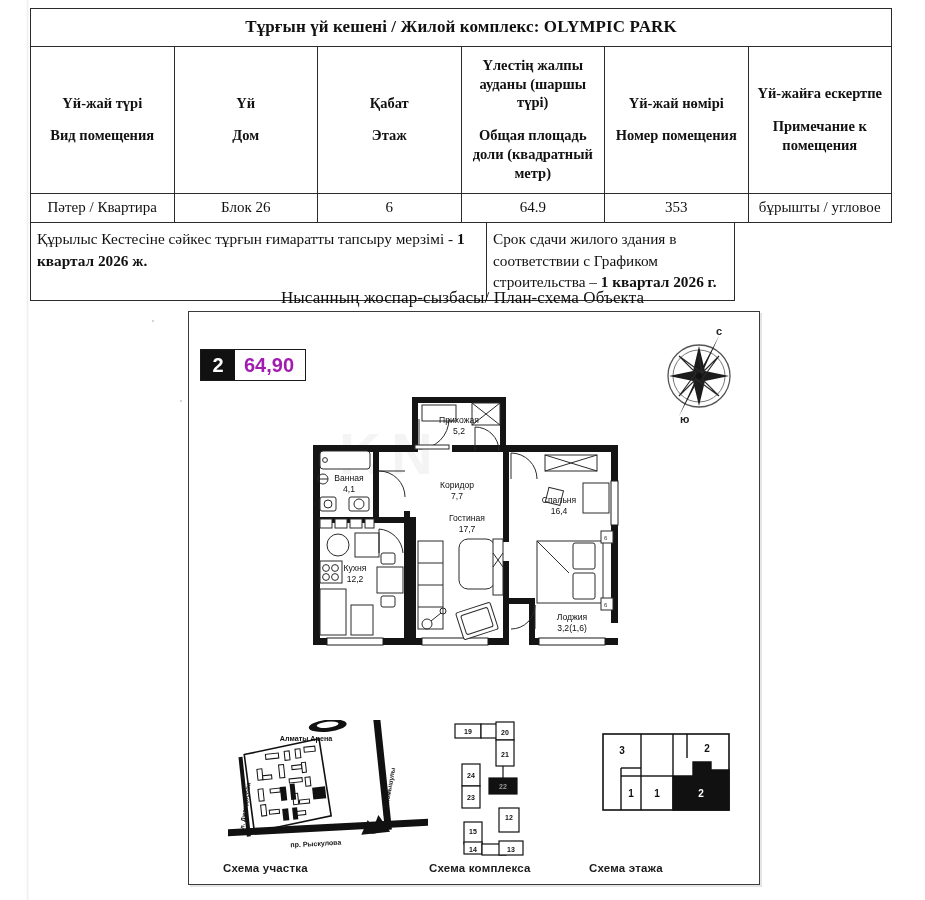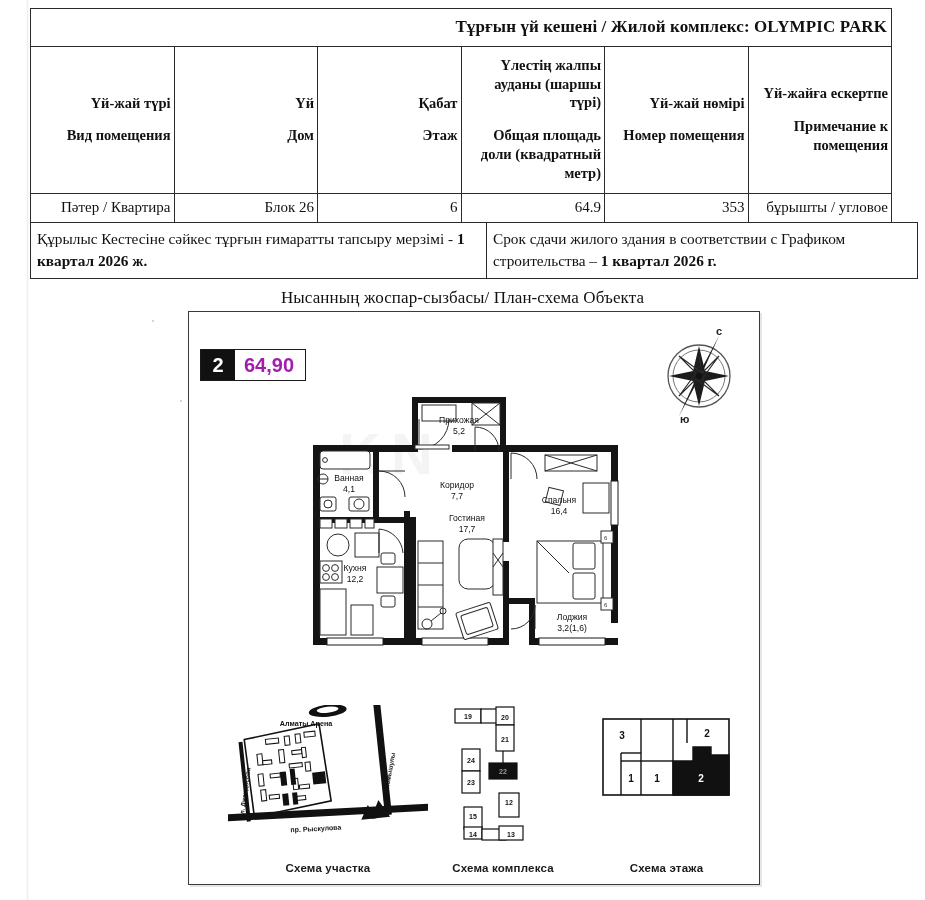--- a/index.html
+++ b/index.html
@@ -34,21 +34,21 @@
   
   .info-table {
     position: absolute;
     left: 30px; top: 8px;
     width: 862px;
     border-collapse: collapse;
     table-layout: fixed;
   }
   .info-table td, .info-table th {
     border: 1.6px solid #2b2b2b;
-    text-align: right;
+    text-align: center;
     vertical-align: middle;
     padding: 3px 4px;
     font-size: 15.5px;
     line-height: 1.28;
   }
   .info-table .title-cell {
     font-weight: bold;
     font-size: 17px;
     padding: 7px 4px 8px;
     letter-spacing: .1px;
@@ -64,21 +64,21 @@
   .info-table .val {
     font-size: 15px;
     padding: 4px 3px 5px;
     font-weight: normal;
   }
 
   
   .deadline-table {
     position: absolute;
     left: 30px; top: 222px;
-    width: 888px;
+    width: 705px;
     border-collapse: collapse;
     table-layout: fixed;
   }
   .deadline-table td {
     border: 1.6px solid #2b2b2b;
     padding: 5px 6px 7px 6px;
     font-size: 15.3px;
     line-height: 1.42;
     vertical-align: top;
     text-align: left;
@@ -155,26 +155,25 @@
     left: 118px; top: 81px;
     width: 320px; height: 270px;
   }
 
   
   .sch {
     position: absolute;
     bottom: 10px;
   }
   .sch .cap {
-    text-align: center;
     font-family: "Liberation Sans", sans-serif;
     font-size: 11.5px;
     font-weight: bold;
     color: #1a1a1a;
-    margin-top: 19px;
+    margin-top: 4px;
     letter-spacing: .2px;
   }
   .sch-plot  { left: 34px;  width: 210px; }
   .sch-cplx  { left: 240px; width: 148px; }
   .sch-floor { left: 400px; width: 155px; }
 
   .sch-svg { display: block; margin: 0 auto; }
 </style>
 </head>
 <body>

